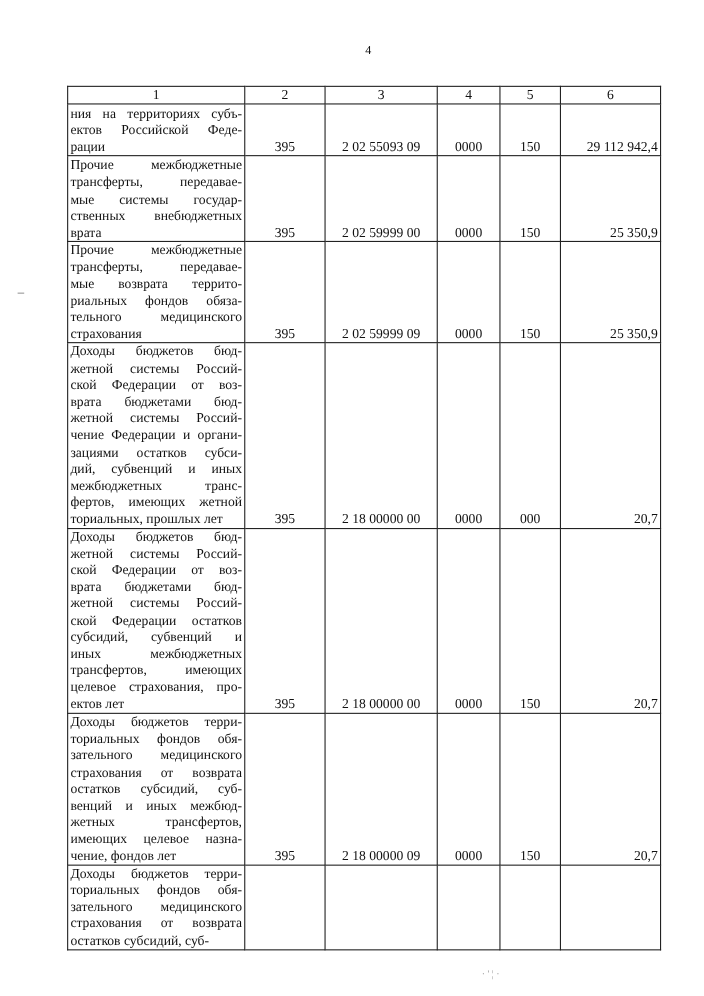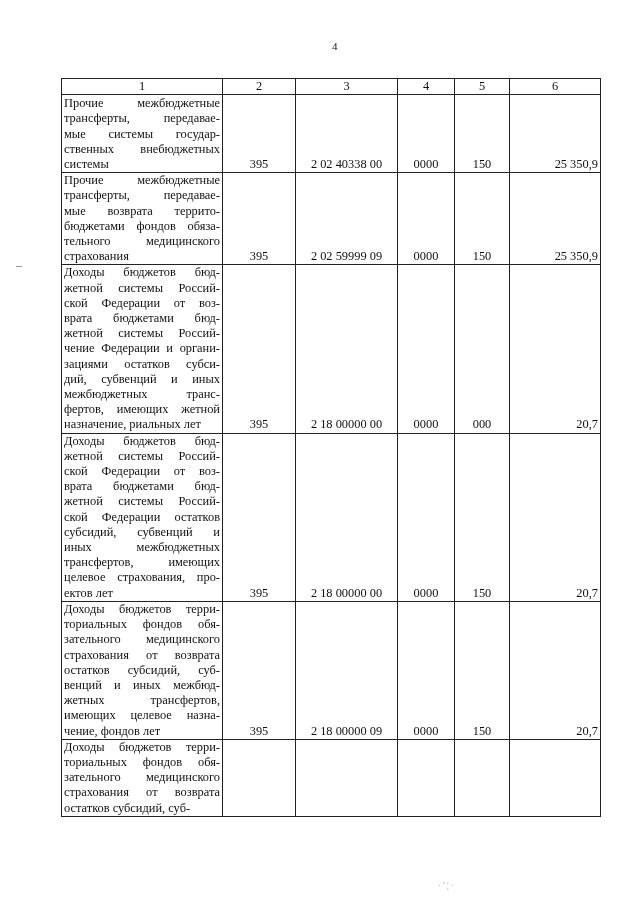--- a/index.html
+++ b/index.html
@@ -37,40 +37,52 @@
       <tr class="head">
     <td>1</td>
     <td>2</td>
     <td>3</td>
     <td>4</td>
     <td>5</td>
     <td>6</td>
   </tr>
   </tbody>
     <tbody id="rows">
+      <tr style="height: 47px;">
+        <td class="c1">
+          <span class="l">ния на территориях субъ-</span>
+          <span class="l">ектов Российской Феде-</span>
+          <span class="l end">рации</span>
+        </td>
+        <td class="c2">395</td>
+        <td class="c3">2 02 55093 09</td>
+        <td class="c4">0000</td>
+        <td class="c5">150</td>
+        <td class="c6">29 112 942,4</td>
+      </tr>
       <tr style="height: 78px;">
         <td class="c1">
           <span class="l">Прочие межбюджетные</span>
           <span class="l">трансферты, передавае-</span>
           <span class="l">мые системы государ-</span>
           <span class="l">ственных внебюджетных</span>
-          <span class="l end">системы</span>
+          <span class="l end">врата</span>
         </td>
         <td class="c2">395</td>
-        <td class="c3">2 02 40338 00</td>
+        <td class="c3">2 02 59999 00</td>
         <td class="c4">0000</td>
         <td class="c5">150</td>
         <td class="c6">25 350,9</td>
       </tr>
       <tr style="height: 86px;">
         <td class="c1">
           <span class="l">Прочие межбюджетные</span>
           <span class="l">трансферты, передавае-</span>
           <span class="l">мые возврата террито-</span>
-          <span class="l">бюджетами фондов обяза-</span>
+          <span class="l">риальных фондов обяза-</span>
           <span class="l">тельного медицинского</span>
           <span class="l end">страхования</span>
         </td>
         <td class="c2">395</td>
         <td class="c3">2 02 59999 09</td>
         <td class="c4">0000</td>
         <td class="c5">150</td>
         <td class="c6">25 350,9</td>
       </tr>
       <tr style="height: 165px;">
@@ -78,21 +90,21 @@
           <span class="l">Доходы бюджетов бюд-</span>
           <span class="l">жетной системы Россий-</span>
           <span class="l">ской Федерации от воз-</span>
           <span class="l">врата бюджетами бюд-</span>
           <span class="l">жетной системы Россий-</span>
           <span class="l">чение Федерации и органи-</span>
           <span class="l">зациями остатков субси-</span>
           <span class="l">дий, субвенций и иных</span>
           <span class="l">межбюджетных транс-</span>
           <span class="l">фертов, имеющих жетной</span>
-          <span class="l end">назначение, риальных лет</span>
+          <span class="l end">ториальных, прошлых лет</span>
         </td>
         <td class="c2">395</td>
         <td class="c3">2 18 00000 00</td>
         <td class="c4">0000</td>
         <td class="c5">000</td>
         <td class="c6">20,7</td>
       </tr>
       <tr style="height: 166px;">
         <td class="c1">
           <span class="l">Доходы бюджетов бюд-</span>

